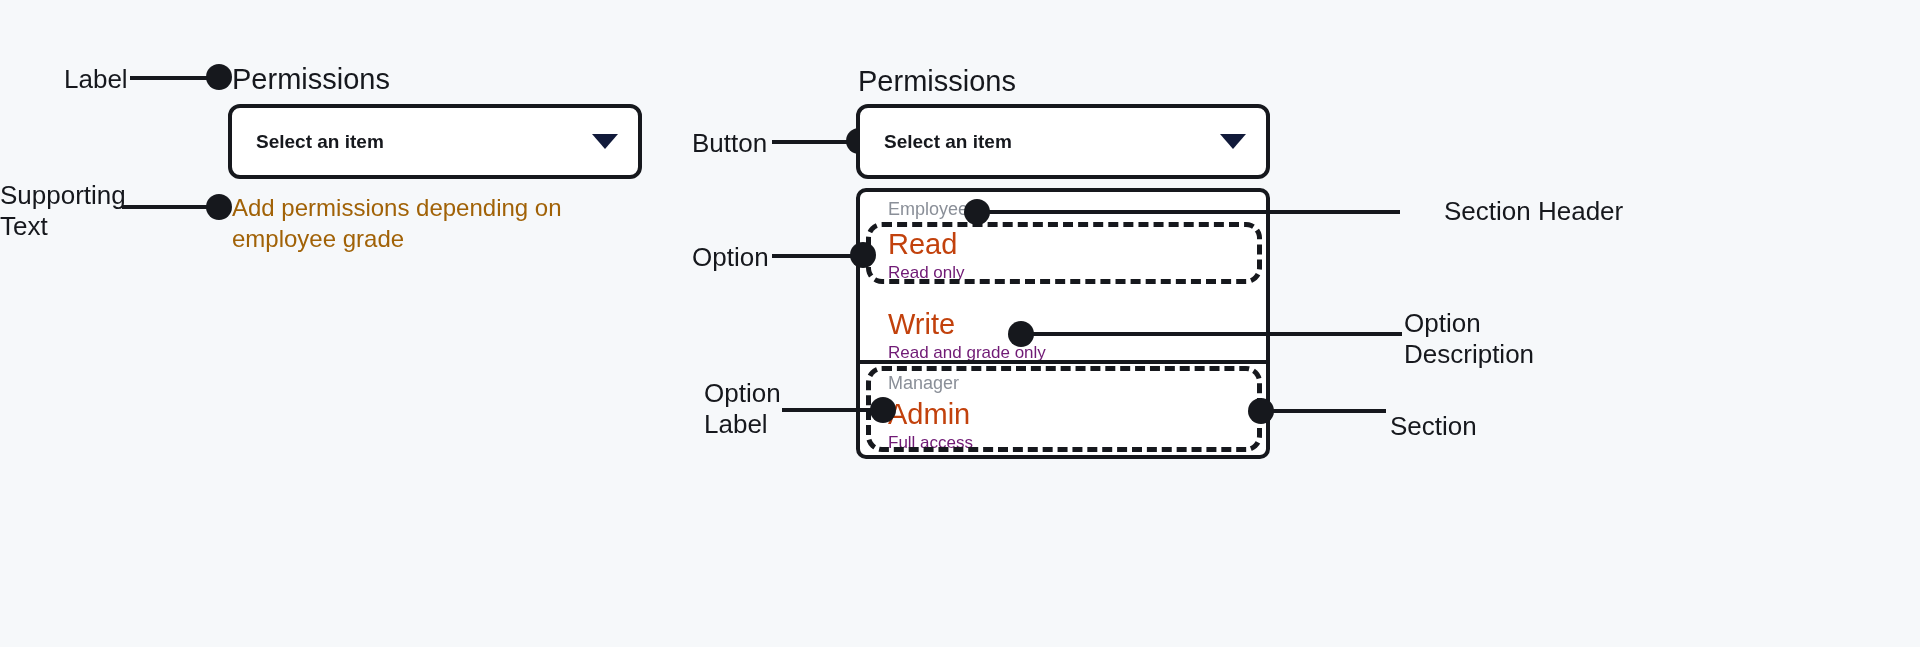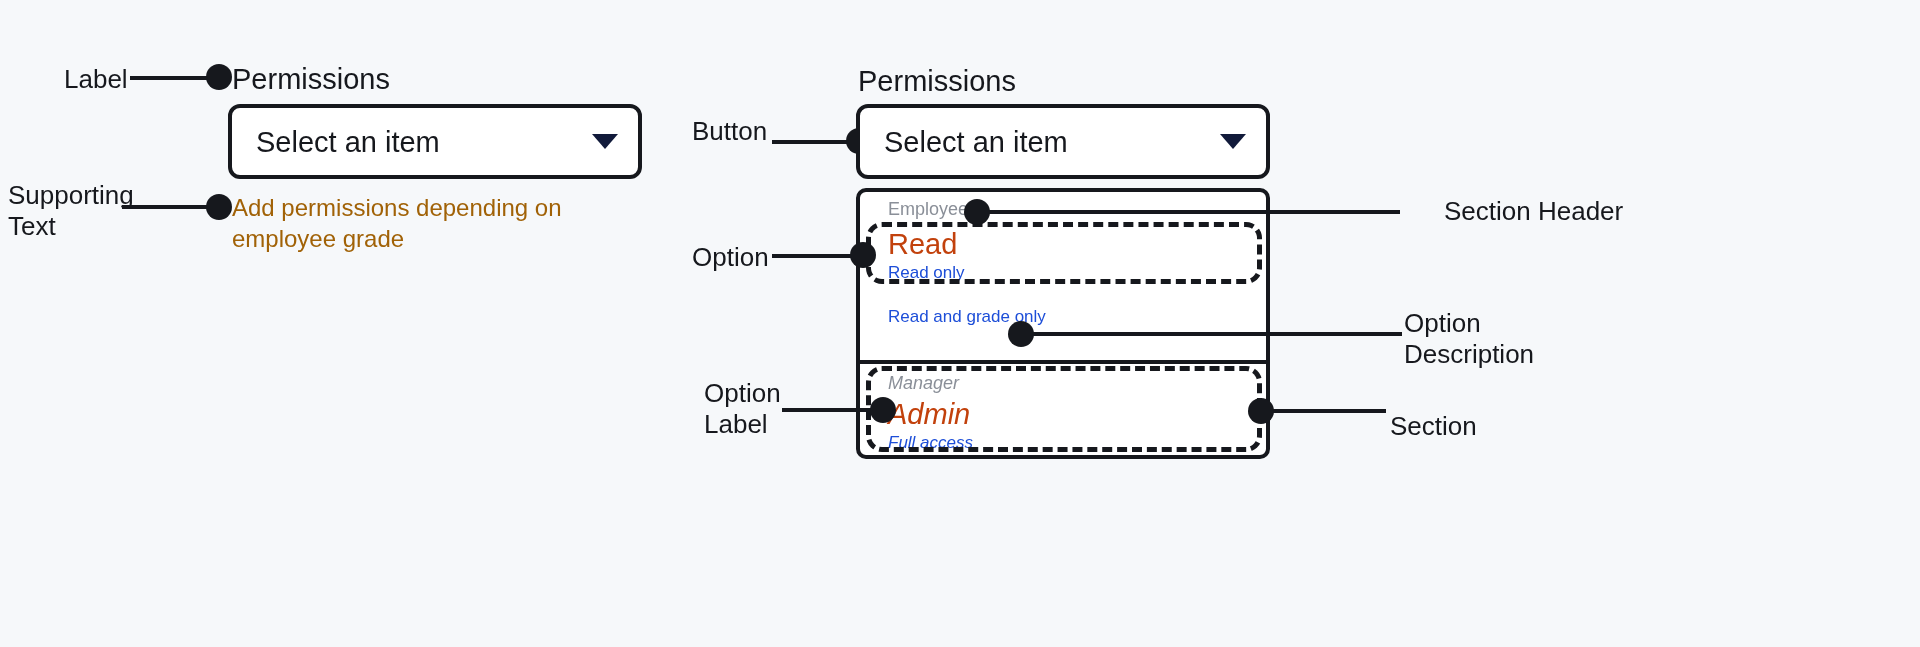--- a/index.html
+++ b/index.html
@@ -49,23 +49,24 @@
     background:#ffffff;
     border:4px solid #16181d;
     border-radius:12px;
     box-sizing:border-box;
     display:flex;
     align-items:center;
     justify-content:space-between;
     padding:0 20px 0 24px;
   }
   .select-value{
-    font-size:29px;
+    font-size:19px;
     color:#16181d;
     line-height:34px;
+    font-weight:bold;
   }
   .caret{
     width:0;height:0;
     border-left:13px solid transparent;
     border-right:13px solid transparent;
     border-top:15px solid #111a3a;
   }
   .left-support{
     position:absolute;
     left:232px;top:192px;
@@ -123,21 +124,21 @@
     padding:0 0 8px 28px;
   }
   .option-label{
     font-size:29px;
     line-height:36px;
     color:#c2410c;
   }
   .option-desc{
     font-size:17px;
     line-height:22px;
-    color:#1d4ed8;
+    color:#701a75;
   }
 
   
   .dashed{
     position:absolute;
     border:5px dashed #16181d;
     border-radius:16px;
     box-sizing:border-box;
     pointer-events:none;
   }
@@ -151,54 +152,55 @@
   <div class="leader" style="left:130px;top:76px;width:85px;"></div>
   <div class="dot" style="left:206px;top:64px;"></div>
 
   <div class="left-label">Permissions</div>
 
   <div class="select-box">
     <span class="select-value">Select an item</span>
     <span class="caret"></span>
   </div>
 
-  <div class="ann-text" style="left:8px;top:180px;">Supporting
+  <div class="ann-text" style="left:0;top:180px;">Supporting
 Text</div>
   <div class="leader" style="left:122px;top:205px;width:92px;"></div>
   <div class="dot" style="left:206px;top:194px;"></div>
 
   <div class="left-support">Add permissions depending on employee grade</div>
 
   <div class="r-label">Permissions</div>
 
-  <div class="ann-text" style="left:692px;top:116px;">Button</div>
+  <div class="ann-text" style="left:692px;top:128px;">Button</div>
   <div class="leader" style="left:772px;top:140px;width:86px;"></div>
   <div class="dot" style="left:846px;top:128px;"></div>
 
   <div class="r-select">
     <span class="select-value">Select an item</span>
     <span class="caret"></span>
   </div>
 
   <div class="listbox">
 
     <div class="section" style="height:168px;">
       <div class="section-header">Employees</div>
 
       <div class="option" style="padding-top:4px;">
         <div class="option-label">Read</div>
         <div class="option-desc">Read only</div>
       </div>
 
       <div class="option" style="padding-top:14px;">
+        <div class="option-label">Write</div>
         <div class="option-desc">Read and grade only</div>
       </div>
     </div>
 
-    <div class="section" style="height:74px;font-style:italic;">
+    <div class="section" style="height:74px;">
       <div class="section-header" style="padding-top:8px;">Manager</div>
 
       <div class="option" style="padding-top:0;">
         <div class="option-label">Admin</div>
         <div class="option-desc">Full access</div>
       </div>
     </div>
   </div>
 
   <div class="dashed" style="left:866px;top:222px;width:396px;height:62px;"></div>

